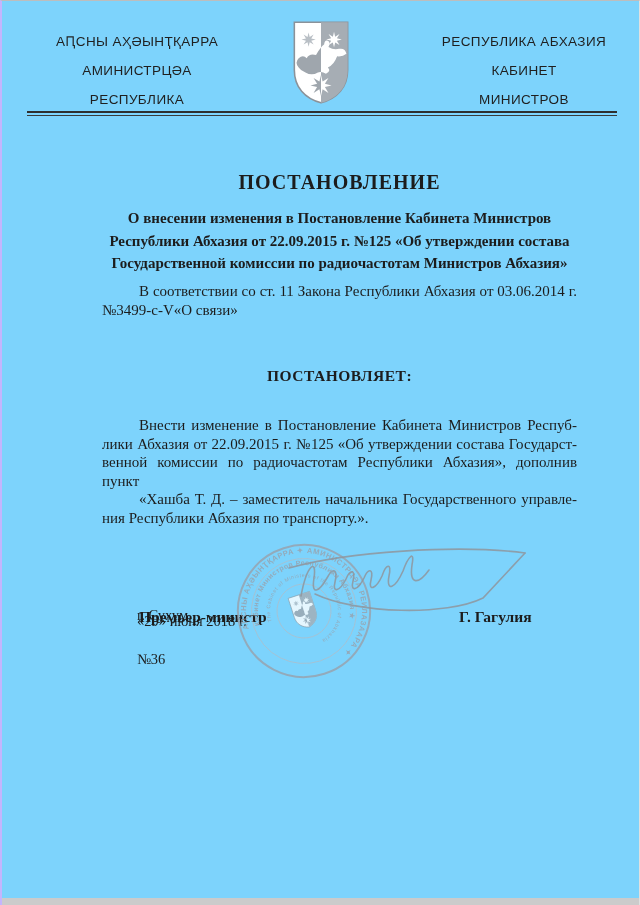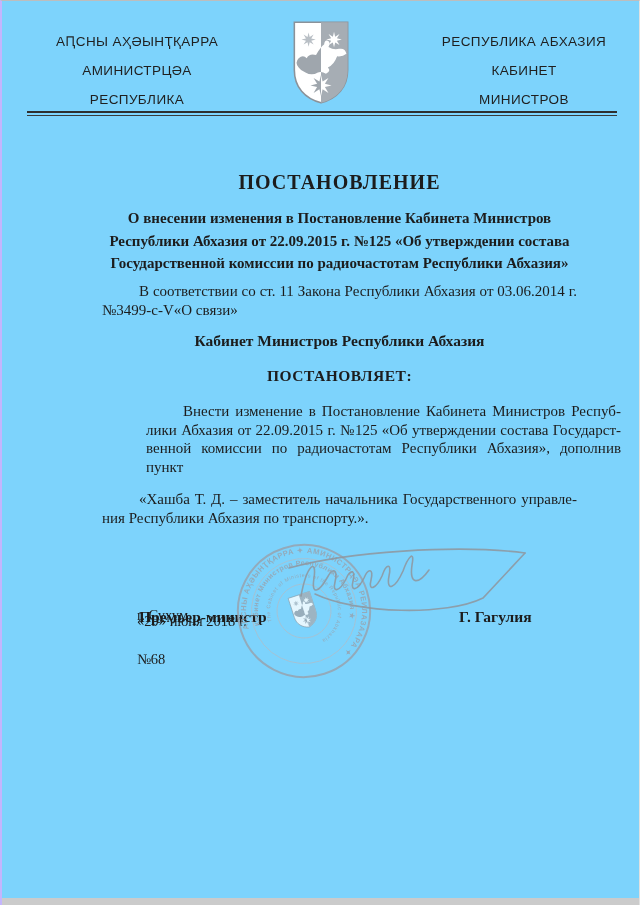--- a/index.html
+++ b/index.html
@@ -19,21 +19,21 @@
   .divider{position:absolute;left:25px;top:110px;width:590px;height:2px;
            border-top:2px solid #2e2e2e;border-bottom:1px solid #3a3a3a;}
   
   .tblock{position:absolute;left:100px;width:475px;}
   .center{text-align:center;}
   .title{top:170px;font-size:20px;font-weight:bold;letter-spacing:1px;}
   .subtitle{top:206px;font-size:15px;font-weight:bold;line-height:22.5px;}
   .preamble{top:281px;font-size:15px;line-height:19px;}
   .authority{top:331px;font-size:15.5px;font-weight:bold;}
   .resolves{top:366px;font-size:15.5px;font-weight:bold;letter-spacing:.5px;}
-  .para1{top:401px;font-size:15px;line-height:18.6px;margin-left:44px;}
+  .para1{top:415px;font-size:15px;line-height:18.6px;}
   .para2{top:489px;font-size:15px;line-height:18.6px;}
   .line{white-space:normal;}
   .jl{text-align:justify;text-align-last:justify;}
   .indent{text-indent:37px;}
   
   .sig{position:absolute;font-size:15.5px;font-weight:bold;margin-top:31px;}
   .sig-post{left:137px;top:576px;}
   .sig-name{left:457px;top:576px;}
   .sig-meta{position:absolute;left:135px;font-size:14.5px;font-weight:normal;}
   .sig-place{top:606px;}
@@ -94,47 +94,46 @@
     <div>МИНИСТРОВ</div>
   </div>
 
   <div class="divider"></div>
 
   <div class="tblock title center">ПОСТАНОВЛЕНИЕ</div>
 
   <div class="tblock subtitle center">
     <div class="line">О внесении изменения в  Постановление Кабинета Министров</div>
     <div class="line">Республики Абхазия от 22.09.2015 г. №125 «Об утверждении состава</div>
-    <div class="line">Государственной комиссии по радиочастотам Республики Абхазия»</div>
+    <div class="line">Государственной комиссии по радиочастотам Министров Абхазия»</div>
   </div>
 
   <div class="tblock preamble">
     <div class="line jl indent">В соответствии со ст. 11 Закона Республики Абхазия от 03.06.2014 г.</div>
     <div class="line">№3499-с-V«О связи»</div>
   </div>
 
-  <div class="tblock authority center">Кабинет Министров Республики Абхазия</div>
   <div class="tblock resolves center">ПОСТАНОВЛЯЕТ:</div>
 
   <div class="tblock para1">
     <div class="line jl indent">Внести изменение в Постановление Кабинета Министров Респуб-</div>
     <div class="line jl">лики Абхазия от 22.09.2015 г. №125 «Об утверждении состава Государст-</div>
     <div class="line jl">венной комиссии по радиочастотам Республики Абхазия», дополнив пункт</div>
   </div>
 
   <div class="tblock para2">
     <div class="line jl indent">«Хашба Т. Д. – заместитель начальника Государственного управле-</div>
     <div class="line">ния Республики Абхазия по транспорту.».</div>
   </div>
 
   <div class="sig sig-post">Премьер-министр</div>
   <div class="sig sig-name">Г. Гагулия</div>
   <div class="sig-meta sig-place">г. Сухум</div>
   <div class="sig-meta sig-date">«29» июня 2018 г.</div>
-  <div class="sig-meta sig-number">№68</div>
+  <div class="sig-meta sig-number">№36</div>
 
   <svg class="stamp" width="150" height="150" viewBox="-75 -75 150 150">
     <g transform="rotate(-18)" fill="#99a1ab">
       <circle r="66" fill="none" stroke="#99a1ab" stroke-width="2"></circle>
       <circle r="52.5" fill="none" stroke="#b4bbc3" stroke-width="0.8"></circle>
       <circle r="27" fill="none" stroke="#b4bbc3" stroke-width="0.8"></circle>
       <path id="ringO" d="M-58,0 A58,58 0 1 1 58,0 A58,58 0 1 1 -58,0" fill="none"></path>
       <path id="ringM" d="M-46,0 A46,46 0 1 1 46,0 A46,46 0 1 1 -46,0" fill="none"></path>
       <path id="ringI" d="M-34,0 A34,34 0 1 1 34,0 A34,34 0 1 1 -34,0" fill="none"></path>
       <text font-size="7.5" letter-spacing="0.6" font-family="Liberation Sans, sans-serif" font-weight="bold">

